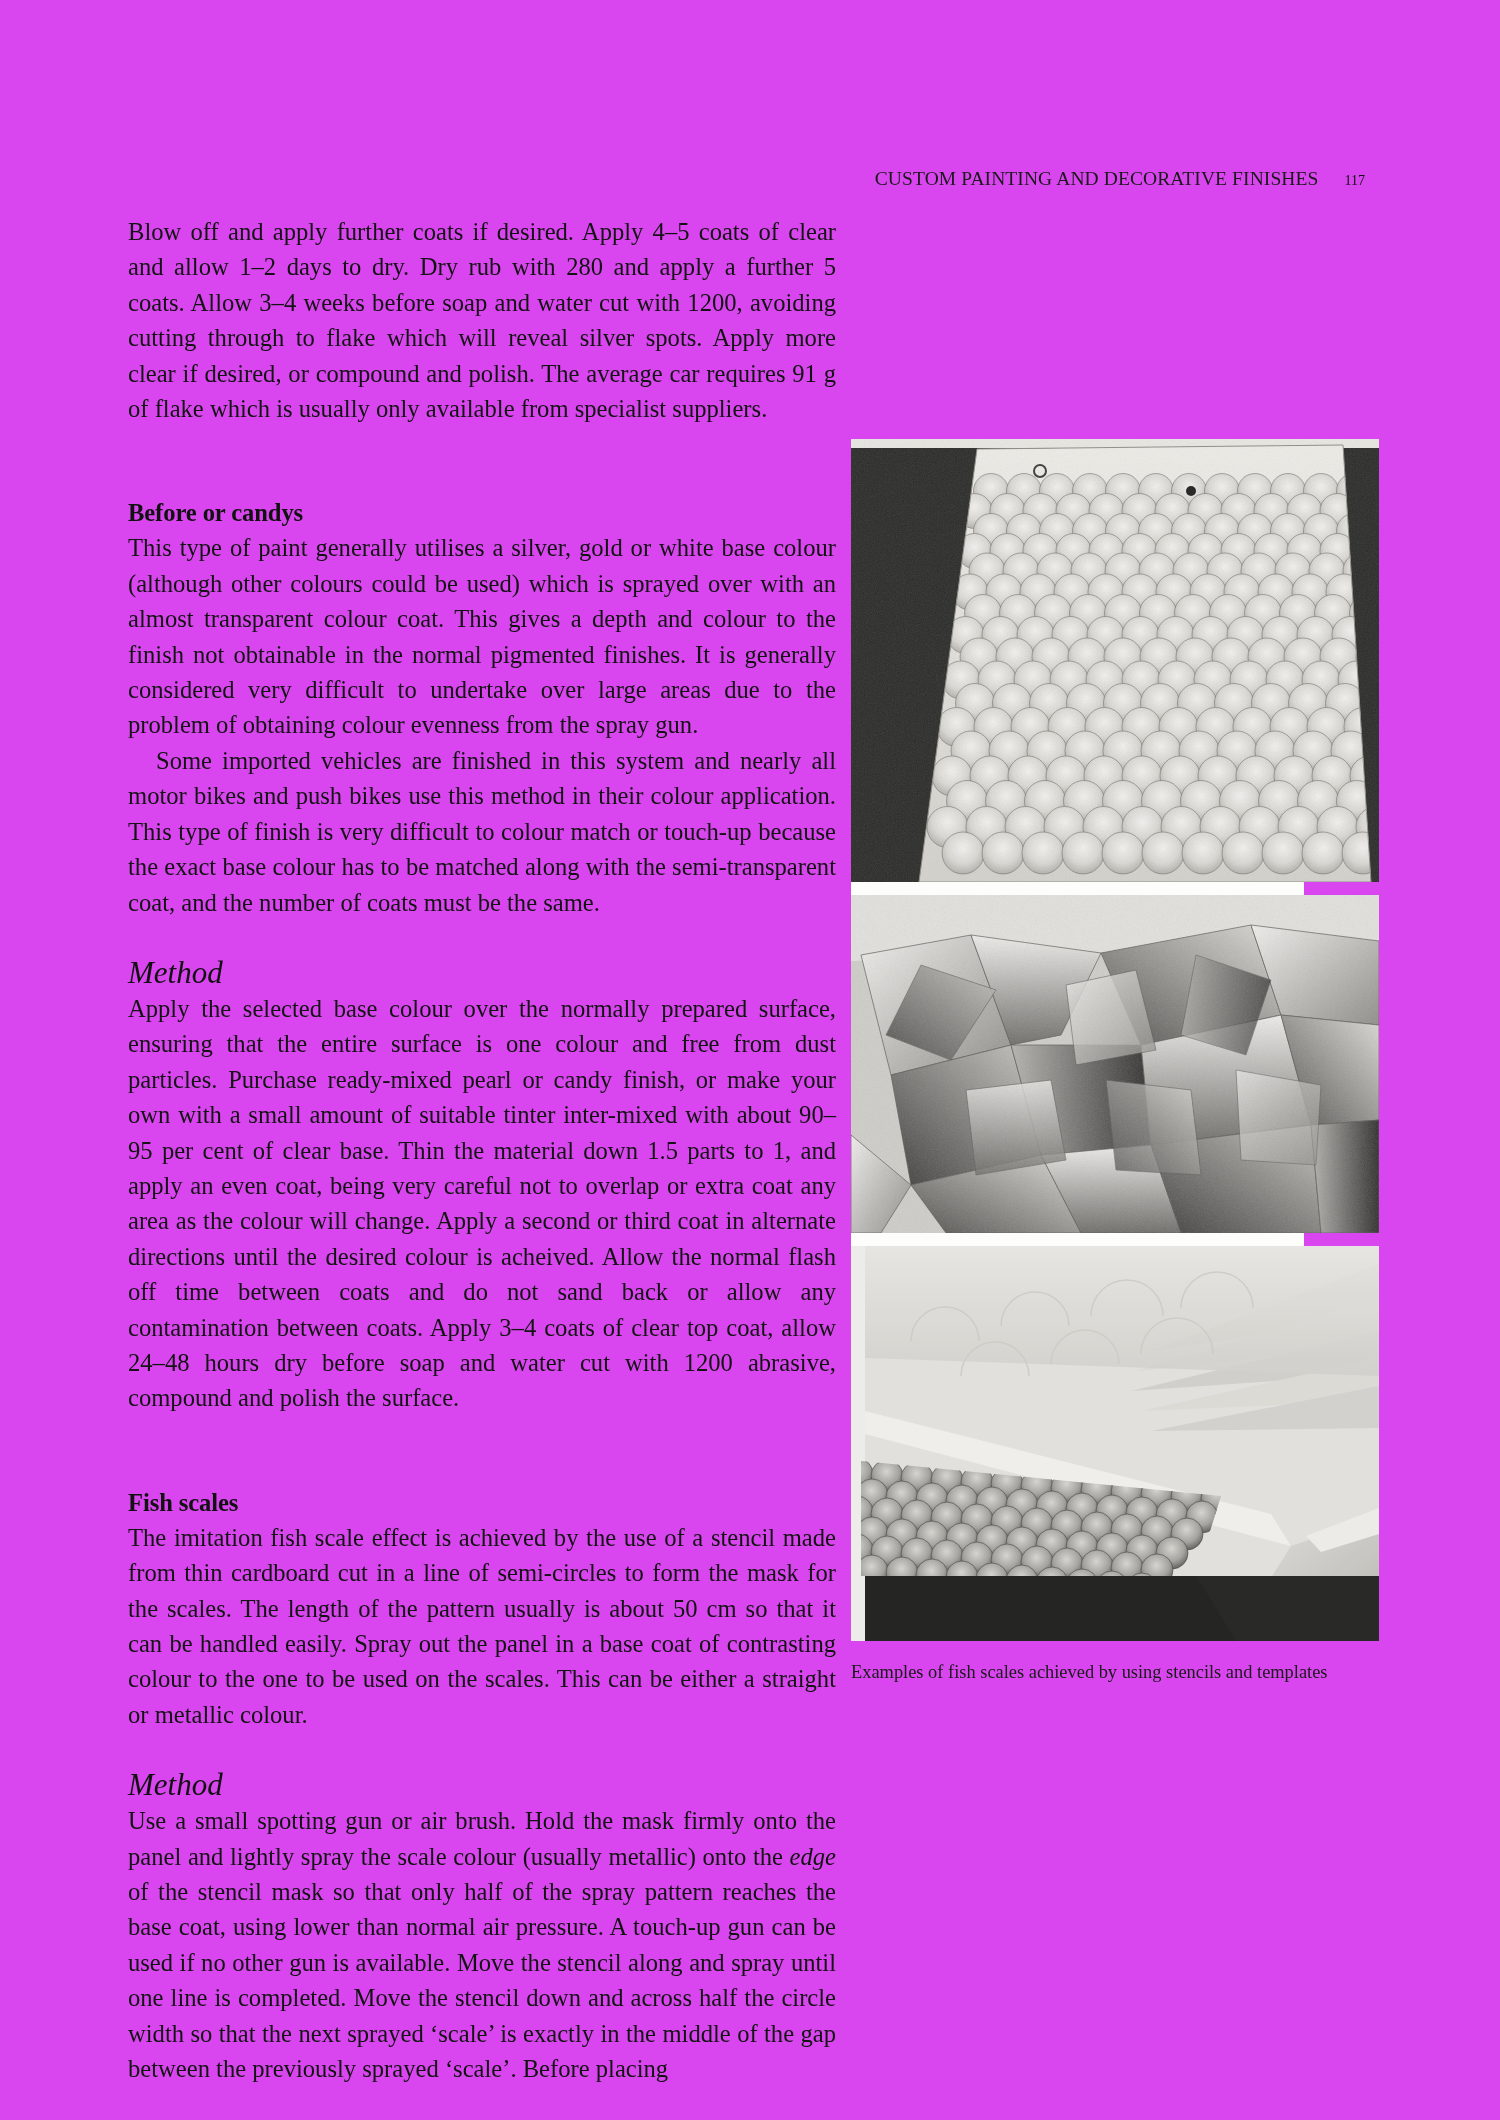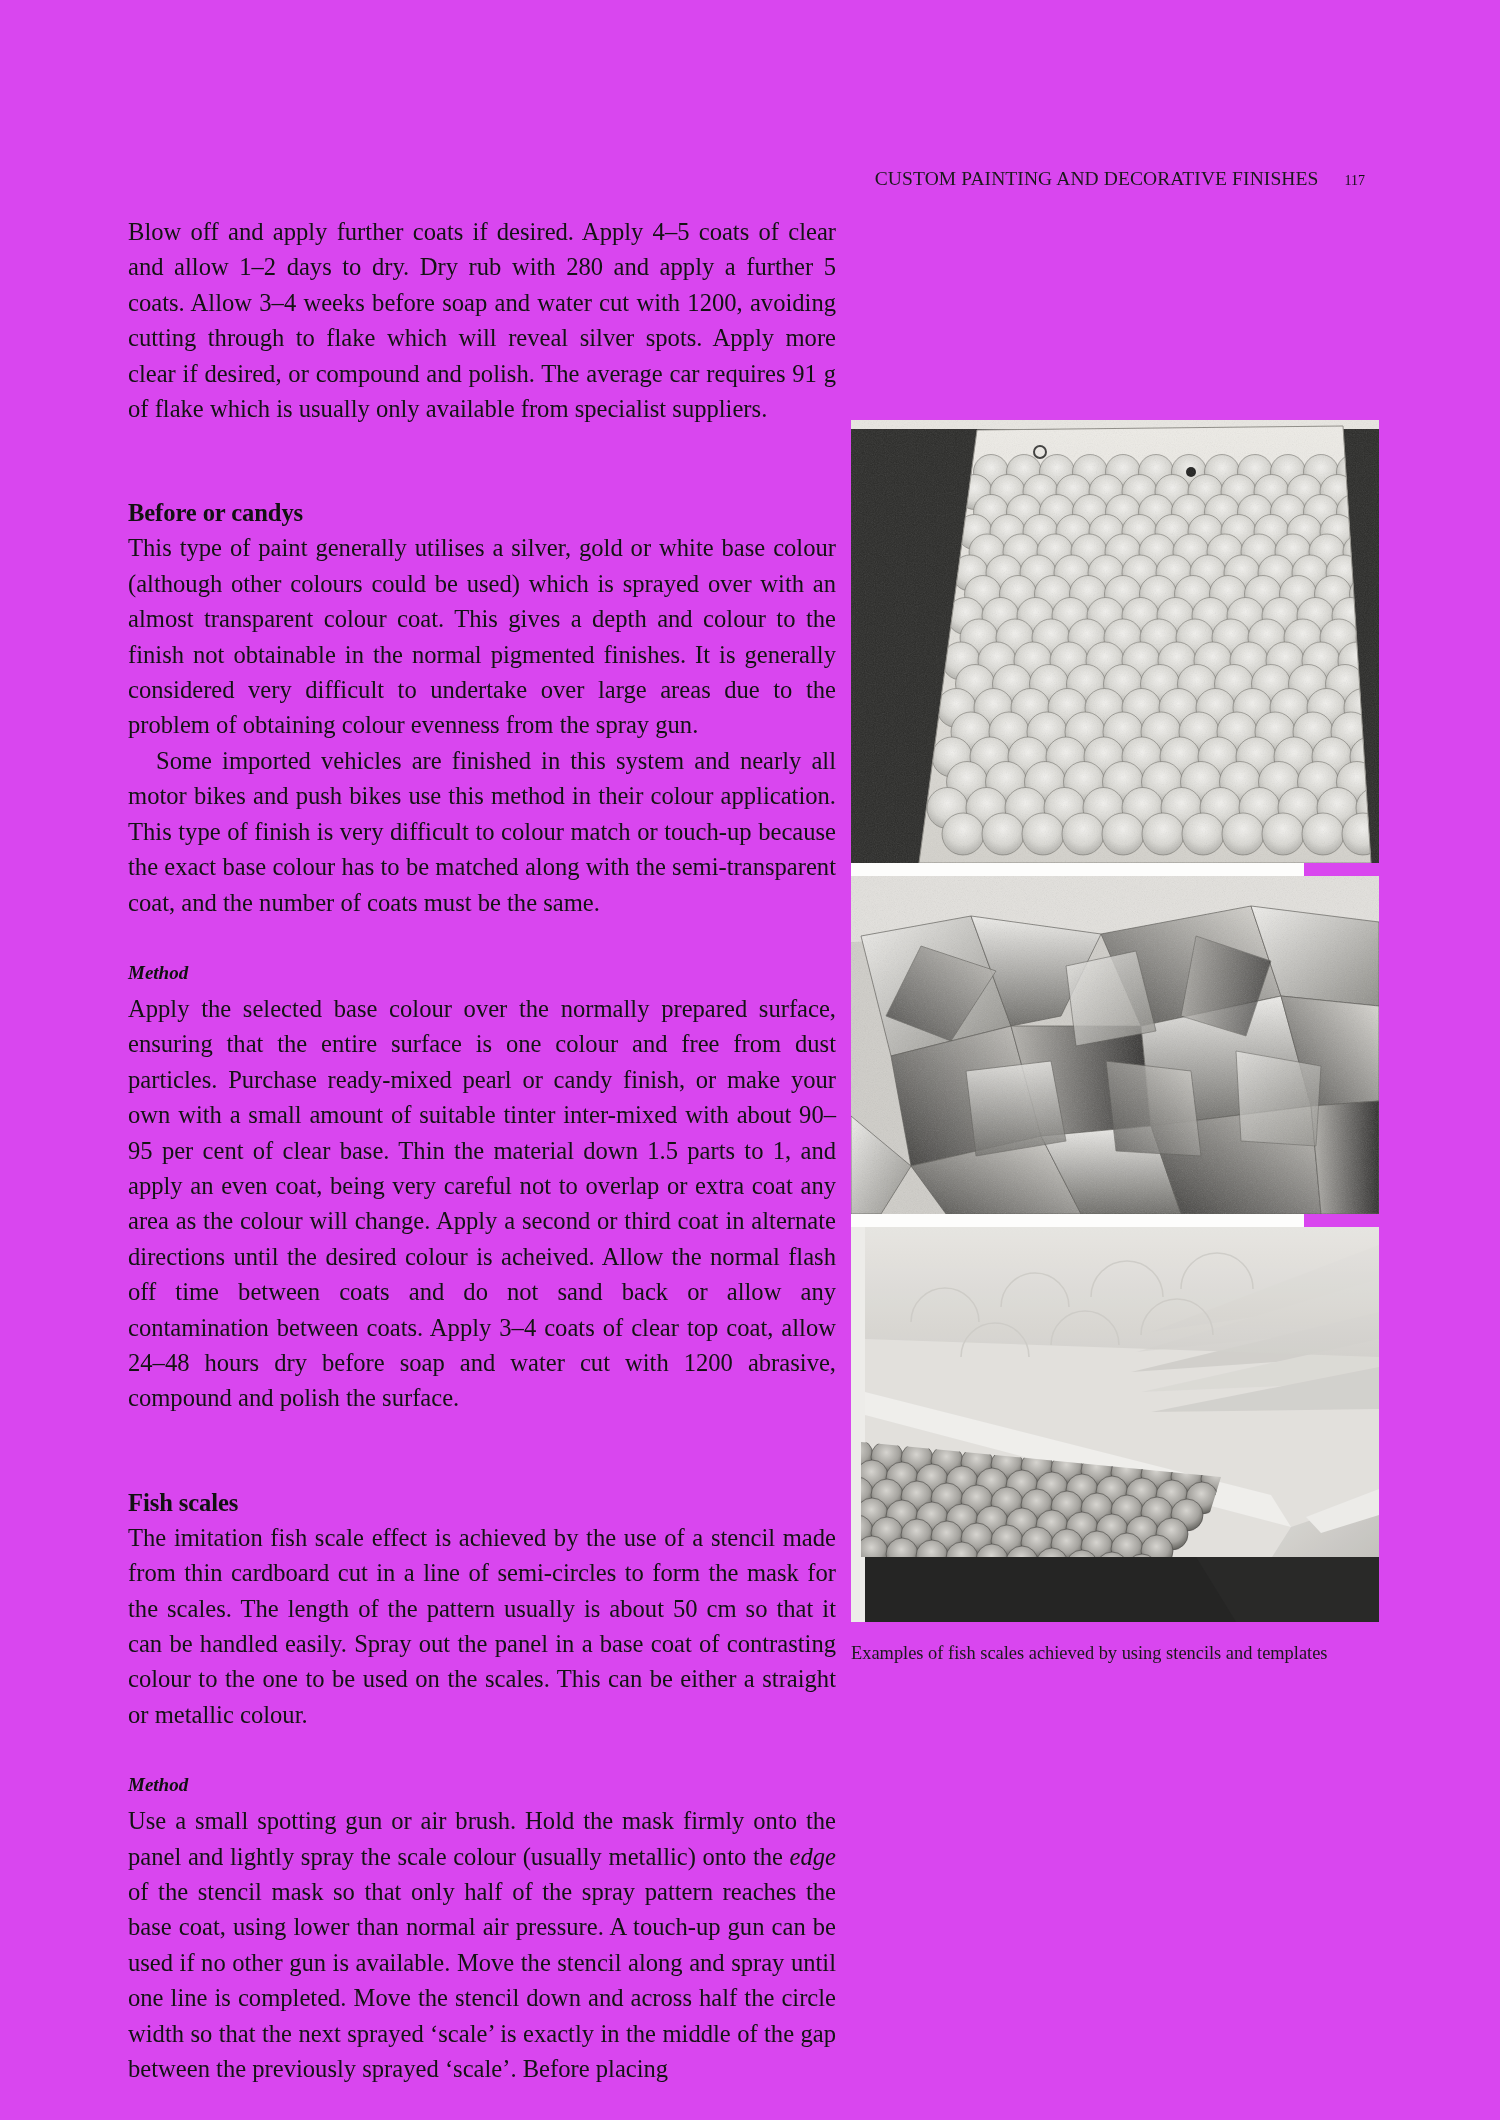--- a/index.html
+++ b/index.html
@@ -61,33 +61,33 @@
   .gap-xl { height: 70px; }
 
   h2.sub-bold {
     font-size: 24.6px;
     line-height: 33px;
     font-weight: bold;
     margin: 0 0 1px 0;
     letter-spacing: -0.1px;
   }
   h3.sub-italic {
-    font-size: 19px;
+    font-size: 31px;
     line-height: 34px;
-    font-weight: bold;
+    font-weight: normal;
     font-style: italic;
     margin: 0 0 1px 0;
   }
   em.inline-italic { font-style: italic; }
 
   
   .figure-column {
     position: absolute;
     left: 851px;
-    top: 420px;
+    top: 439px;
     width: 453px;
   }
   .photo {
     display: block;
     width: 528px;
     background: #d8d8d8;
   }
   .photo-1 { height: 443px; }
   .photo-gap { height: 13px; background: #fdfdfc; }
   .photo-2 { height: 338px; }

